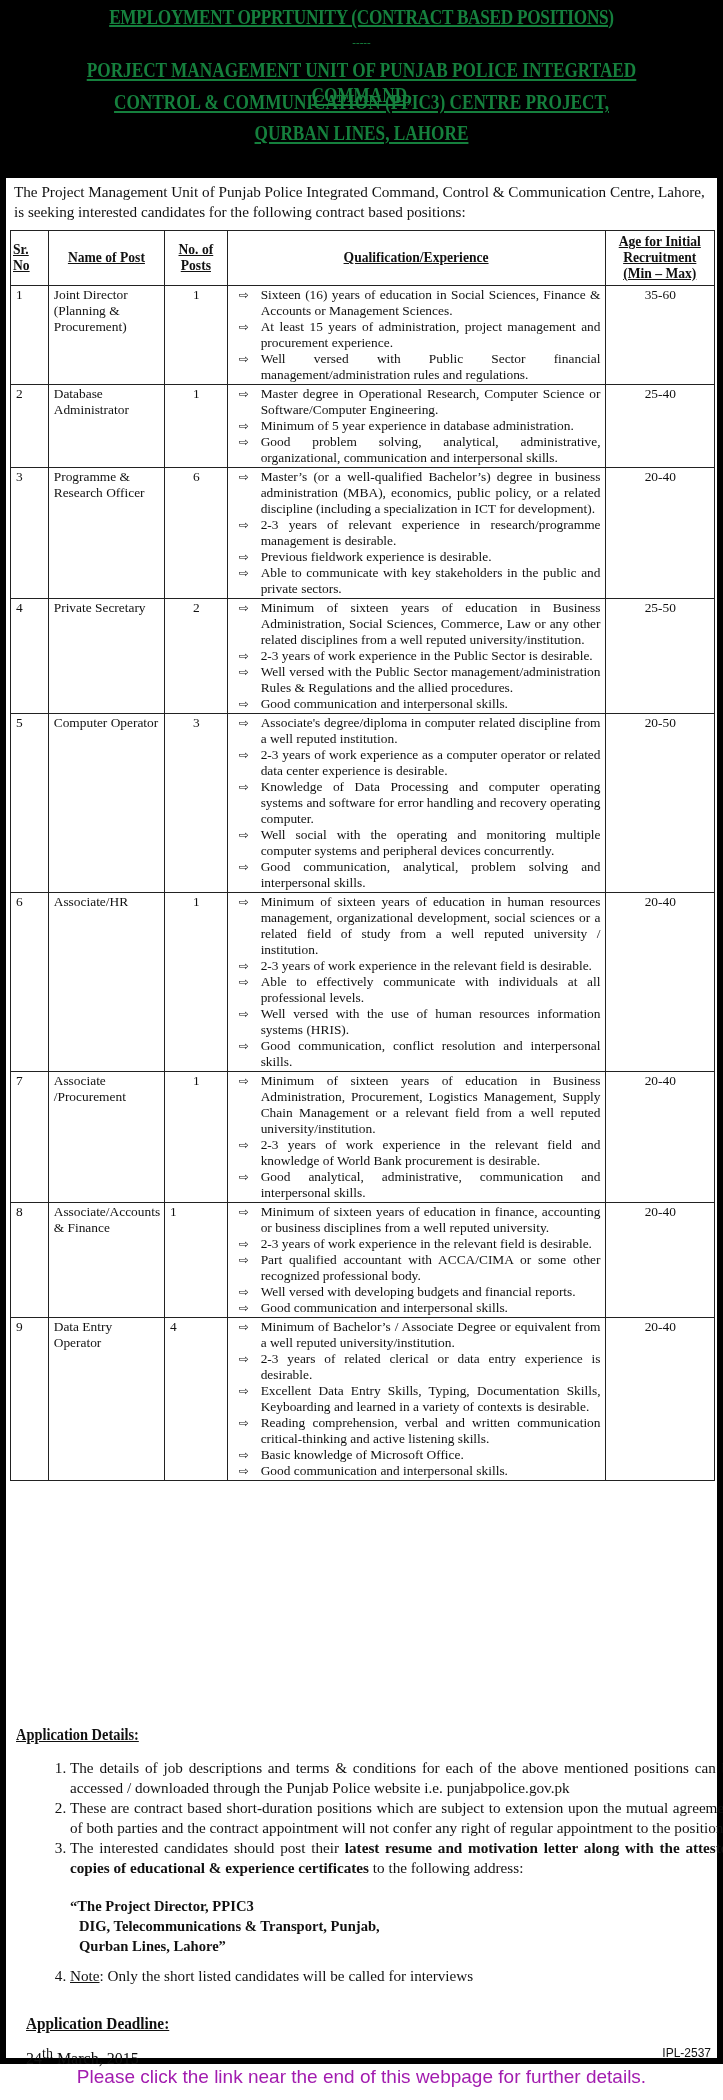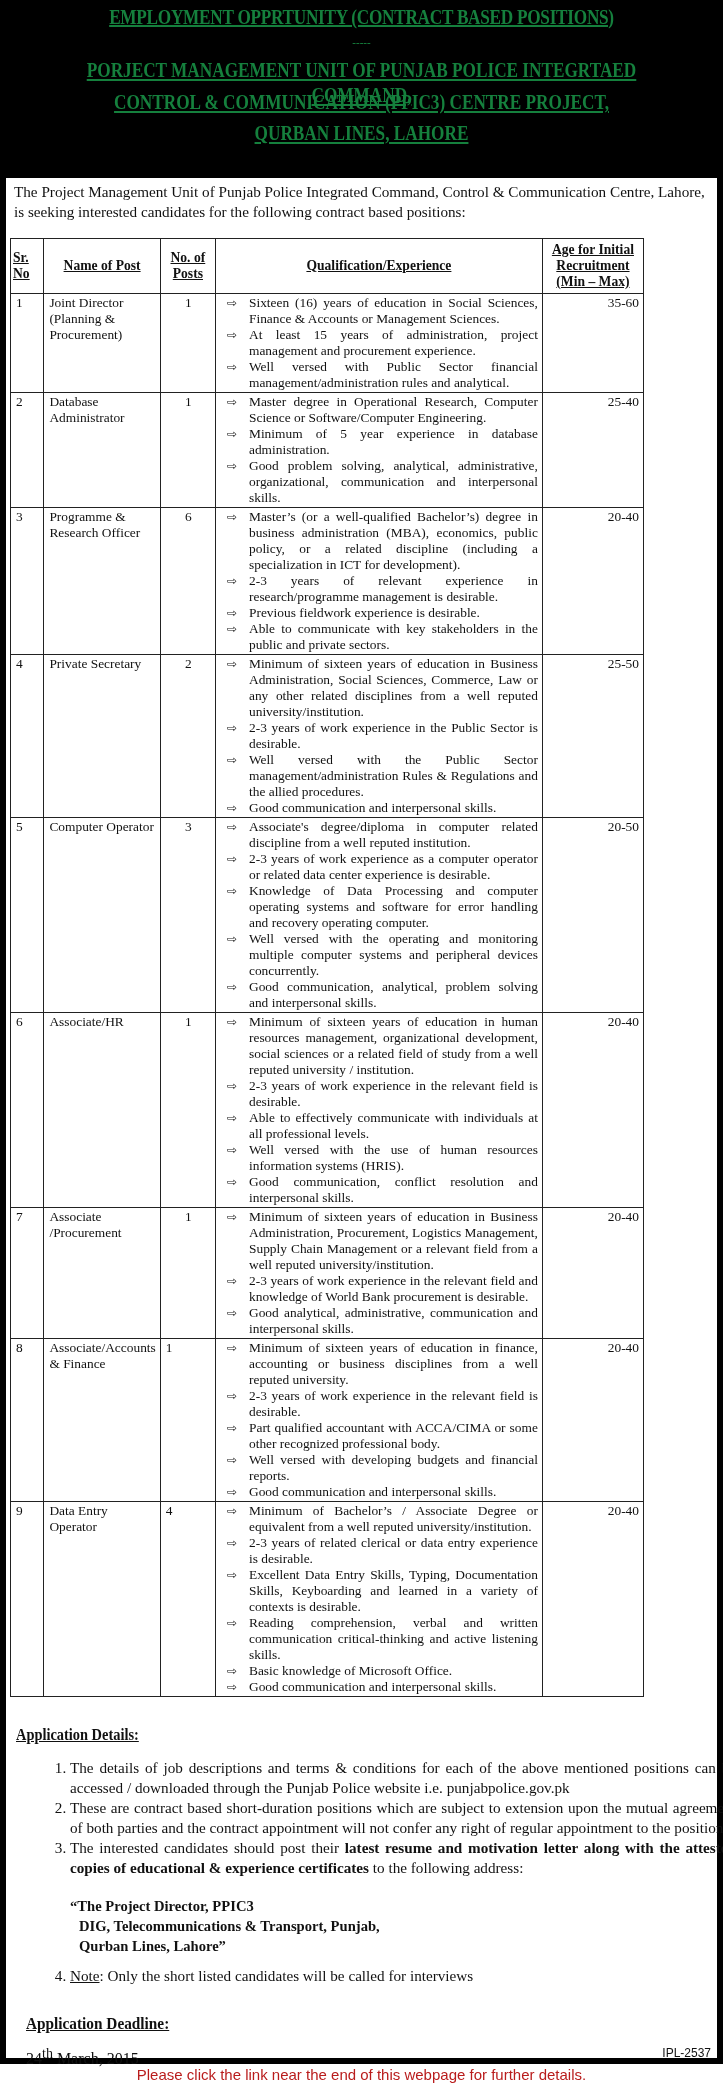--- a/index.html
+++ b/index.html
@@ -8,48 +8,48 @@
   .frame { position:absolute; left:0; top:0; width:723px; height:2064px; background:#000; }
   .header { position:absolute; left:0; top:0; width:723px; height:178px; text-align:center; color:#15803d; font-weight:bold; }
   .header .h1 { position:absolute; left:0; width:723px; top:6px; font-size:20px; text-decoration:underline; letter-spacing:-0.3px; transform:scaleX(0.86); transform-origin:center; }
   .header .dashes { position:absolute; left:0; width:723px; top:36px; font-size:11px; }
   .header .h2 { position:absolute; left:0; width:723px; font-size:21px; text-decoration:underline; transform:scaleX(0.82); transform-origin:center; }
 
   .inner { position:absolute; left:6px; top:178px; width:711px; height:1880px; background:#fff; }
 
   .intro { position:absolute; left:8px; top:4px; width:700px; font-size:15.2px; line-height:20px;font-family:Liberation Serif, serif; }
 
-  table.posts { position:absolute; left:4px; top:60px; width:634px; border-collapse:collapse; font-size:13.4px; line-height:16px; }
+  table.posts { position:absolute; left:4px; top:52px; width:705px; border-collapse:collapse; font-size:13.4px; line-height:16px; }
   table.posts th, table.posts td { border:1px solid #222; vertical-align:top; padding:1px 4px 1px 5px; }
   table.posts th { font-weight:bold; text-decoration:underline; text-align:center; vertical-align:middle; font-size:13.6px; line-height:16px; padding:3px 2px; }
   table.posts th.sr { text-align:left; }
   .c-sr { width:28px; }
   .c-name { width:101px; }
   .c-posts { width:53px; text-align:center; }
   .c-qual { width:371px; }
-  .c-age { width:100px; text-align:right; }
+  .c-age { width:100px; text-align:center; }
   td.c-posts.left { text-align:left; }
 
   ul.quals { list-style:none; margin:0; padding:0 0 0 28px; }
   ul.quals li { position:relative; text-align:justify; }
   ul.quals li .arrow { position:absolute; left:-22px; top:0; font-size:12px; font-family:"DejaVu Sans", sans-serif; }
 
   .app-title { position:absolute; left:10px; top:1548px; font-size:16px; font-weight:bold; text-decoration:underline; transform:scaleX(0.9); transform-origin:left; }
   ol.details { position:absolute; left:36px; top:1580px; width:666px; margin:0; padding:0 0 0 28px; font-size:15.2px; line-height:20px; }
   ol.details li { text-align:justify; margin-bottom:0; }
   .address { margin:18px 0 10px 0; font-weight:bold; line-height:20px; font-size:14.6px; }
   .address div:nth-child(n+2) { padding-left:9px; }
   .note-label { text-decoration:underline; }
 
   .deadline-title { position:absolute; left:20px; top:1836px; font-size:17px; font-weight:bold; text-decoration:underline; transform:scaleX(0.9); transform-origin:left; }
   .deadline-date { position:absolute; left:20px; top:1868px; font-size:16px; }
   .deadline-date sup { font-size:14px; }
   .ref { position:absolute; right:6px; top:1868px; font-family:"Liberation Sans", sans-serif; font-size:12px; }
 
-  .footer-note { position:absolute; left:0; top:2066px; width:723px; text-align:center; color:#b91c1c; font-family:"Liberation Sans", sans-serif; font-size:15px; }
+  .footer-note { position:absolute; left:0; top:2066px; width:723px; text-align:center; color:#a21caf; font-family:"Liberation Sans", sans-serif; font-size:19px; }
 </style>
 </head>
 <body>
 
 <div class="frame">
   <div class="header">
     <div class="h1">EMPLOYMENT OPPRTUNITY (CONTRACT BASED POSITIONS)</div>
     <div class="dashes">-----</div>
     <div class="h2" style="top:58px">PORJECT MANAGEMENT UNIT OF PUNJAB POLICE INTEGRTAED COMMAND,</div>
     <div class="h2" style="top:90px">CONTROL &amp; COMMUNICATION (PPIC3) CENTRE PROJECT,</div>
@@ -71,21 +71,21 @@
       </thead>
       <tbody id="rows-body">
           <tr>
             <td class="c-sr">1</td>
             <td class="c-name">Joint Director (Planning &amp; Procurement)</td>
             <td class="c-posts">1</td>
             <td class="c-qual">
               <ul class="quals">
                 <li><span class="arrow">⇨</span><span>Sixteen (16) years of education in Social Sciences, Finance &amp; Accounts or Management Sciences.</span></li>
                 <li><span class="arrow">⇨</span><span>At least 15 years of administration, project management and procurement experience.</span></li>
-                <li><span class="arrow">⇨</span><span>Well versed with Public Sector financial management/administration rules and analytical.</span></li>
+                <li><span class="arrow">⇨</span><span>Well versed with Public Sector financial management/administration rules and regulations.</span></li>
               </ul>
             </td>
             <td class="c-age">35-60</td>
           </tr>
           <tr>
             <td class="c-sr">2</td>
             <td class="c-name">Database Administrator</td>
             <td class="c-posts">1</td>
             <td class="c-qual">
               <ul class="quals">
@@ -126,21 +126,21 @@
           </tr>
           <tr>
             <td class="c-sr">5</td>
             <td class="c-name">Computer Operator</td>
             <td class="c-posts">3</td>
             <td class="c-qual">
               <ul class="quals">
                 <li><span class="arrow">⇨</span><span>Associate's degree/diploma in computer related discipline from a well reputed institution.</span></li>
                 <li><span class="arrow">⇨</span><span>2-3 years of work experience as a computer operator or related data center experience is desirable.</span></li>
                 <li><span class="arrow">⇨</span><span>Knowledge of Data Processing and computer operating systems and software for error handling and recovery operating computer.</span></li>
-                <li><span class="arrow">⇨</span><span>Well versed with the operating and monitoring multiple computer systems and peripheral devices concurrently.</span></li>
+                <li><span class="arrow">⇨</span><span>Well social with the operating and monitoring multiple computer systems and peripheral devices concurrently.</span></li>
                 <li><span class="arrow">⇨</span><span>Good communication, analytical, problem solving and interpersonal skills.</span></li>
               </ul>
             </td>
             <td class="c-age">20-50</td>
           </tr>
           <tr>
             <td class="c-sr">6</td>
             <td class="c-name">Associate/HR</td>
             <td class="c-posts">1</td>
             <td class="c-qual">

